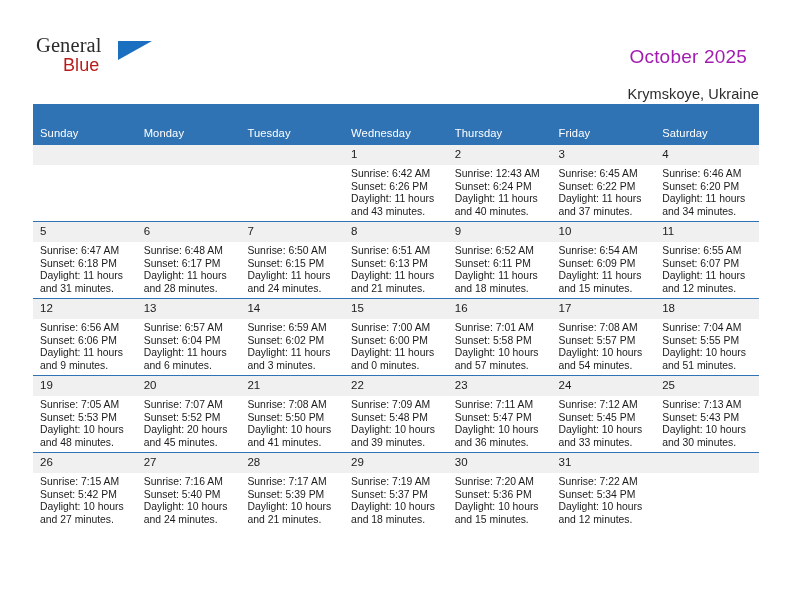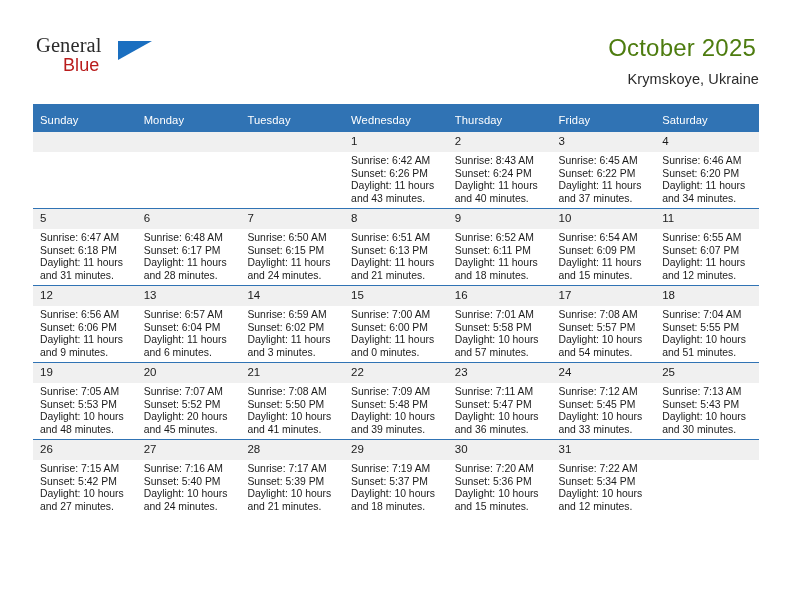--- a/index.html
+++ b/index.html
@@ -66,26 +66,26 @@
     border-bottom: 19px solid transparent;
   }
 
   .title-block {
     position: absolute;
     right: 0;
     top: 0;
     text-align: right;
   }
   .cal-title {
-    font-size: 24px;
-    color: #4d7c0f;
+    font-size: 19px;
+    color: #a21caf;
     line-height: 30px;
     font-weight: normal;
     letter-spacing: 0.2px;
-    margin: 3px;
+    margin: 12px;
   }
   .cal-subtitle {
     font-size: 14.5px;
     color: #2b2b2b;
     line-height: 20px;
     margin: 6px 0 0 0;
     letter-spacing: 0.1px;
   }
 
   
@@ -96,21 +96,21 @@
     width: 726px;
     border-collapse: collapse;
     table-layout: fixed;
   }
   .calendar th {
     background: #3073b4;
     color: #ffffff;
     font-size: 11.2px;
     font-weight: normal;
     text-align: left;
-    padding: 10px 0 5px 7px;
+    padding: 23px 0 5px 7px;
     height: 11px;
     letter-spacing: 0.1px;
   }
 
   .calendar td {
     vertical-align: top;
     padding: 0;
     border-top: 1.4px solid #3073b4;
     height: 76px;
     width: 103.7px;
@@ -192,21 +192,21 @@
             <div class="daynum">1</div>
             <div class="info">
               <div class="sunrise">Sunrise: 6:42 AM</div>
               <div class="sunset">Sunset: 6:26 PM</div>
               <div class="daylight">Daylight: 11 hours and 43 minutes.</div>
             </div>
           </td>
           <td class="">
             <div class="daynum">2</div>
             <div class="info">
-              <div class="sunrise">Sunrise: 8:43 AM</div>
+              <div class="sunrise">Sunrise: 12:43 AM</div>
               <div class="sunset">Sunset: 6:24 PM</div>
               <div class="daylight">Daylight: 11 hours and 40 minutes.</div>
             </div>
           </td>
           <td class="">
             <div class="daynum">3</div>
             <div class="info">
               <div class="sunrise">Sunrise: 6:45 AM</div>
               <div class="sunset">Sunset: 6:22 PM</div>
               <div class="daylight">Daylight: 11 hours and 37 minutes.</div>

